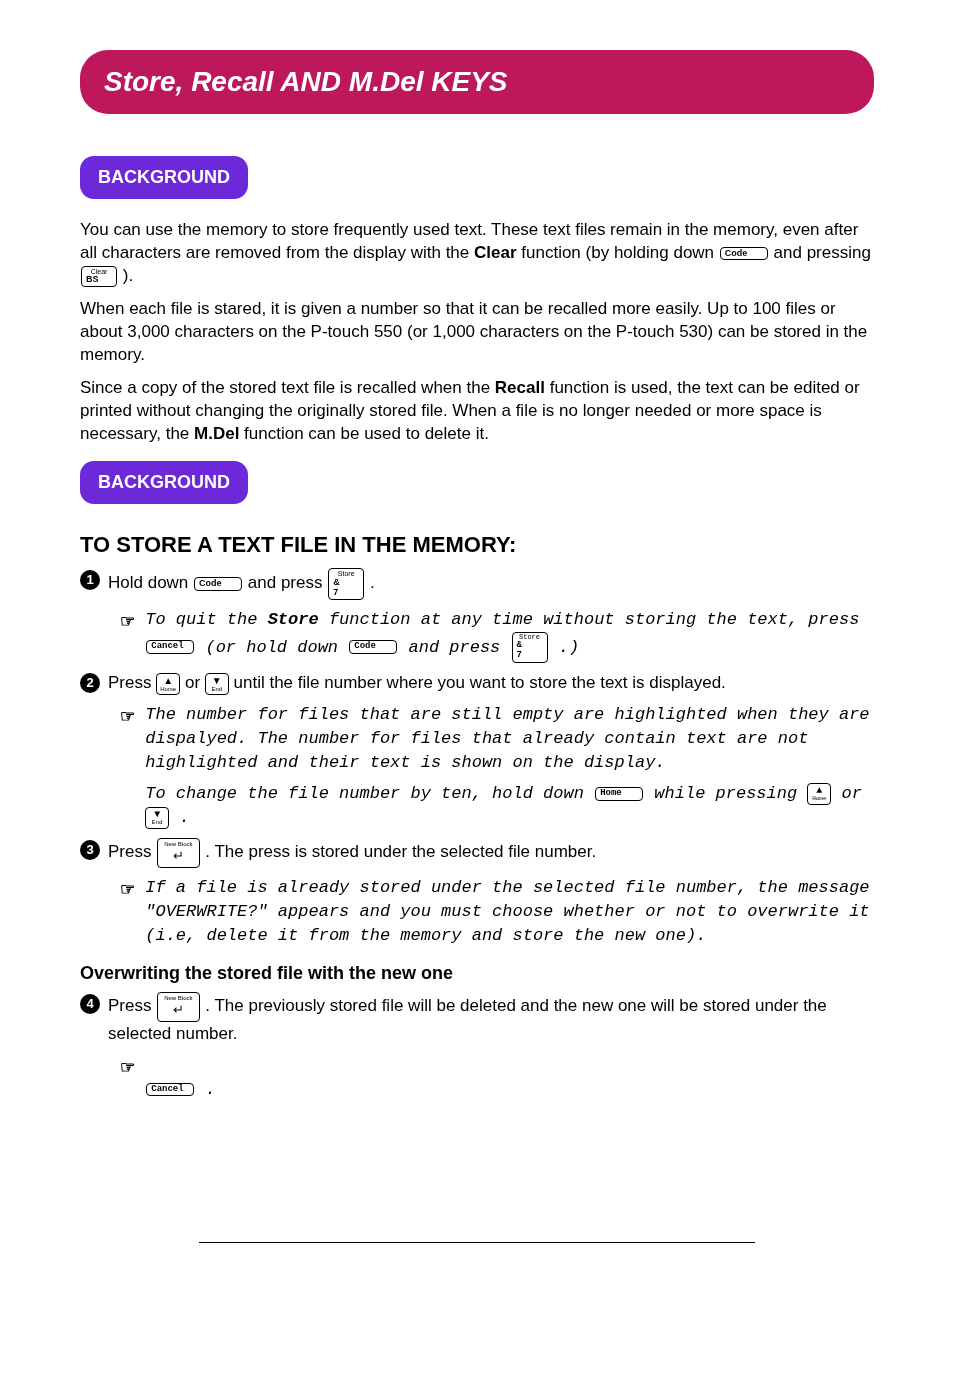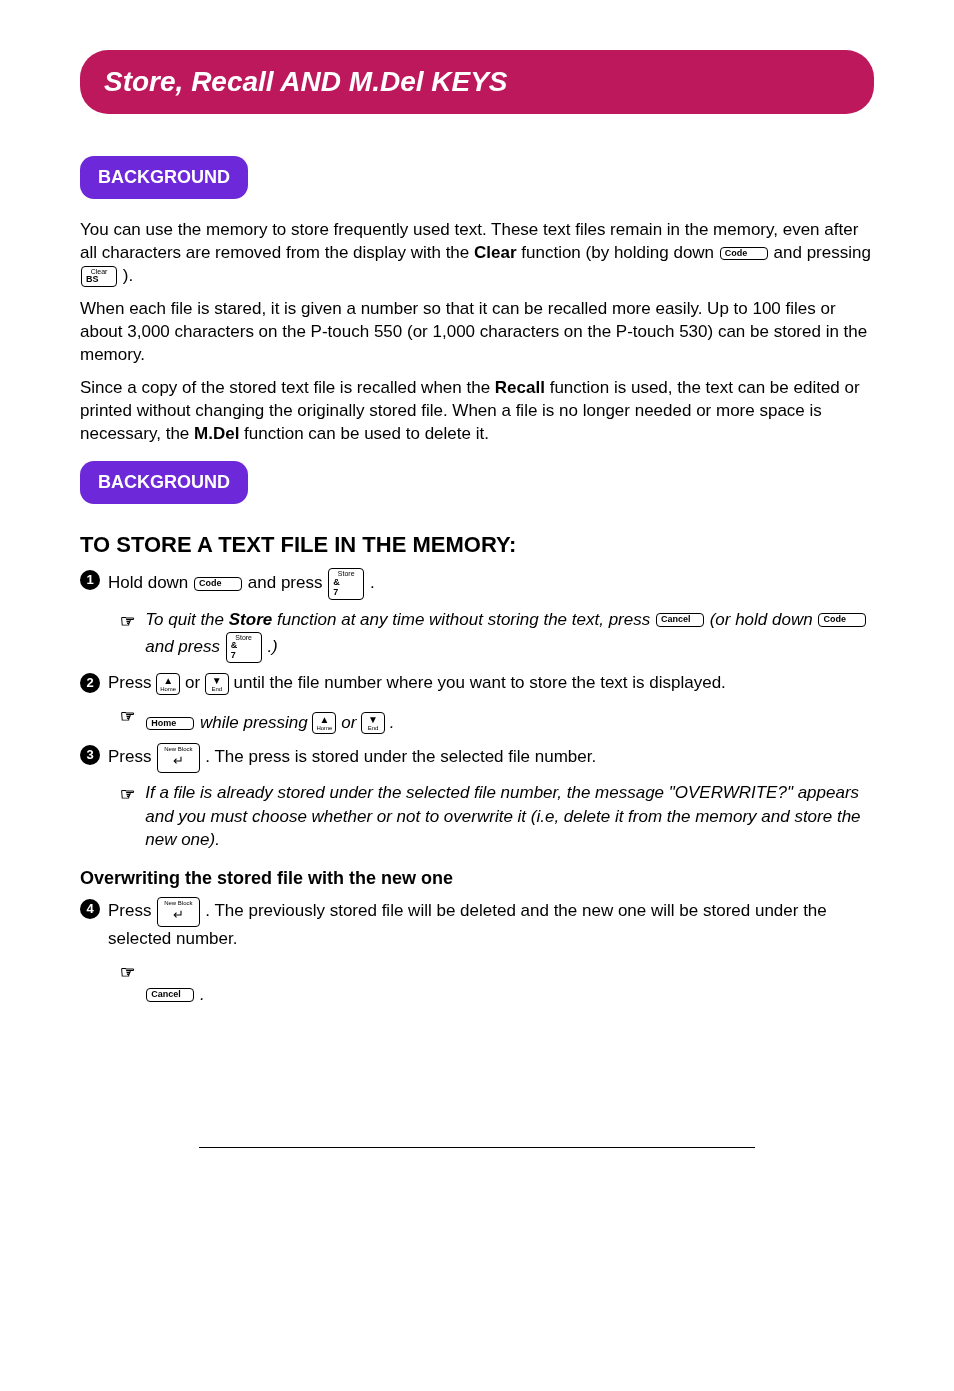--- a/index.html
+++ b/index.html
@@ -54,21 +54,21 @@
   .step-content { flex: 1; }
   .note-row {
     display: flex;
     align-items: flex-start;
     gap: 10px;
     margin: 6px 0 6px 40px;
     font-size: 17px;
     line-height: 1.4;
     font-style: italic;
   }
-  .note-content { flex: 1; }
+  .note-content { flex: 1; font-family: Liberation Mono, monospace; }
   .circled-num {
     display: inline-flex;
     align-items: center;
     justify-content: center;
     background: #000;
     color: #fff;
     width: 20px;
     height: 20px;
     border-radius: 50%;
     font-size: 13px;
@@ -210,21 +210,23 @@
     <span class="keycap-arrow"><span class="tri">▲</span><span class="lbl">Home</span></span>
     <span> or </span>
     <span class="keycap-arrow"><span class="tri">▼</span><span class="lbl">End</span></span>
     <span> until the file number where you want to store the text is displayed.</span>
   </div>
 </div>
 
 <div class="note-row">
   <span class="pointer">☞</span>
   <div class="note-content">
+    <div>The number for files that are still empty are highlighted when they are dispalyed.  The number for files that already contain text are not highlighted and their text is shown on the display.</div>
     <div style="margin-top:8px">
+      <span>To change the file number by ten, hold down </span>
       <span class="keycap wide"><span class="main">Home</span></span>
       <span> while pressing </span>
       <span class="keycap-arrow"><span class="tri">▲</span><span class="lbl">Home</span></span>
       <span> or </span>
       <span class="keycap-arrow"><span class="tri">▼</span><span class="lbl">End</span></span>
       <span> .</span>
     </div>
   </div>
 </div>
 

